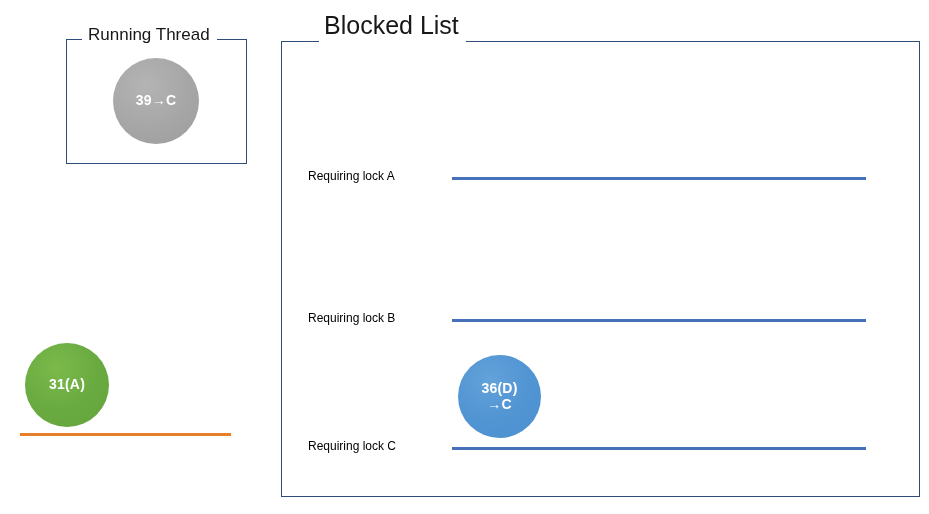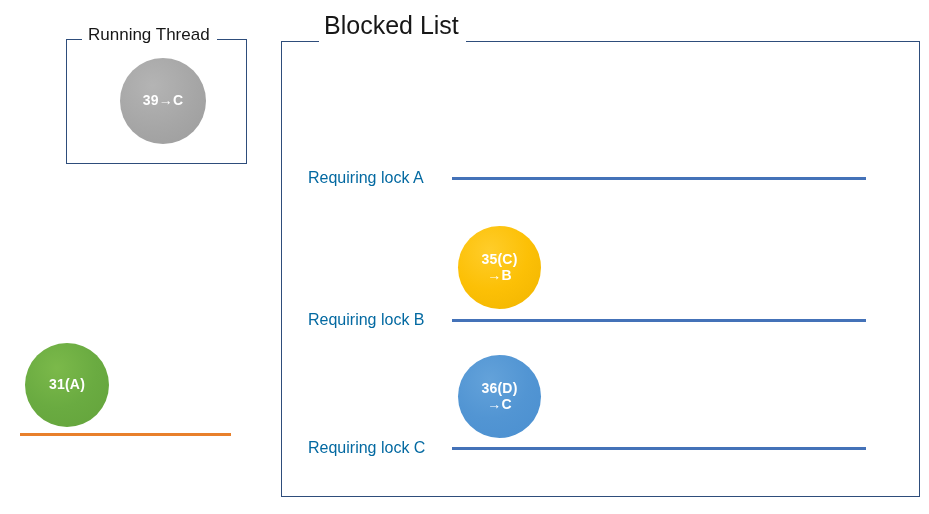--- a/index.html
+++ b/index.html
@@ -94,21 +94,21 @@
     color: #ffffff;
     font-weight: bold;
     font-size: 14px;
     line-height: 1.12;
     letter-spacing: 0.2px;
     box-sizing: border-box;
   }
   .node .node-label { pointer-events: none; }
 
   #node-running {
-    left: 120px;  top: 58px;
+    left: 113px;  top: 58px;
     width: 86px;  height: 86px;
     background: radial-gradient(circle at 38% 32%, #b4b4b4 0%, #a6a6a6 55%, #9c9c9c 100%);
   }
   #node-blocked-a {
     left: 457px; top: 83px;
     width: 84px; height: 84px;
     background: radial-gradient(circle at 38% 30%, #f08a3c 0%, #ea7726 50%, #e06f1c 100%);
   }
   #node-blocked-b {
     left: 458px; top: 226px;
@@ -123,23 +123,23 @@
   #node-ready-a {
     left: 25px;  top: 343px;
     width: 84px; height: 84px;
     background: radial-gradient(circle at 38% 30%, #7bb martial 0%, #6aab41 50%, #63a33b 100%);
     align-items: center;
   }
 
   
   .lock-label {
     position: absolute;
-    font-size: 16px;
+    font-size: 12px;
     white-space: nowrap;
-    color: #0369a1;
+    color: #000000;
     line-height: 1;
   }
   .lock-line {
     position: absolute;
     height: 3px;
     background: #4472b8;
   }
   .ready-line {
     position: absolute;
     height: 3px;
@@ -179,26 +179,20 @@
   <div class="ready-line" id="ready-line"></div>
 
   <div class="group-box" id="blocked-box">
       <div class="title-gap" style="left: 37px; width: 146.797px; top: -3px;"></div>
     </div>
   <div class="group-title" id="blocked-title">Blocked List</div>
 
   <div class="lock-label" id="lock-label-a">Requiring lock A</div>
   <div class="lock-line" id="lock-line-a"></div>
 
-  <div class="node" id="node-blocked-b">
-    <span>
-      <span>35(C)</span><br>
-      <span>→B</span>
-    </span>
-  </div>
   <div class="lock-label" id="lock-label-b">Requiring lock B</div>
   <div class="lock-line" id="lock-line-b"></div>
 
   <div class="node" id="node-blocked-c">
     <span>
       <span>36(D)</span><br>
       <span>→C</span>
     </span>
   </div>
   <div class="lock-label" id="lock-label-c">Requiring lock C</div>

